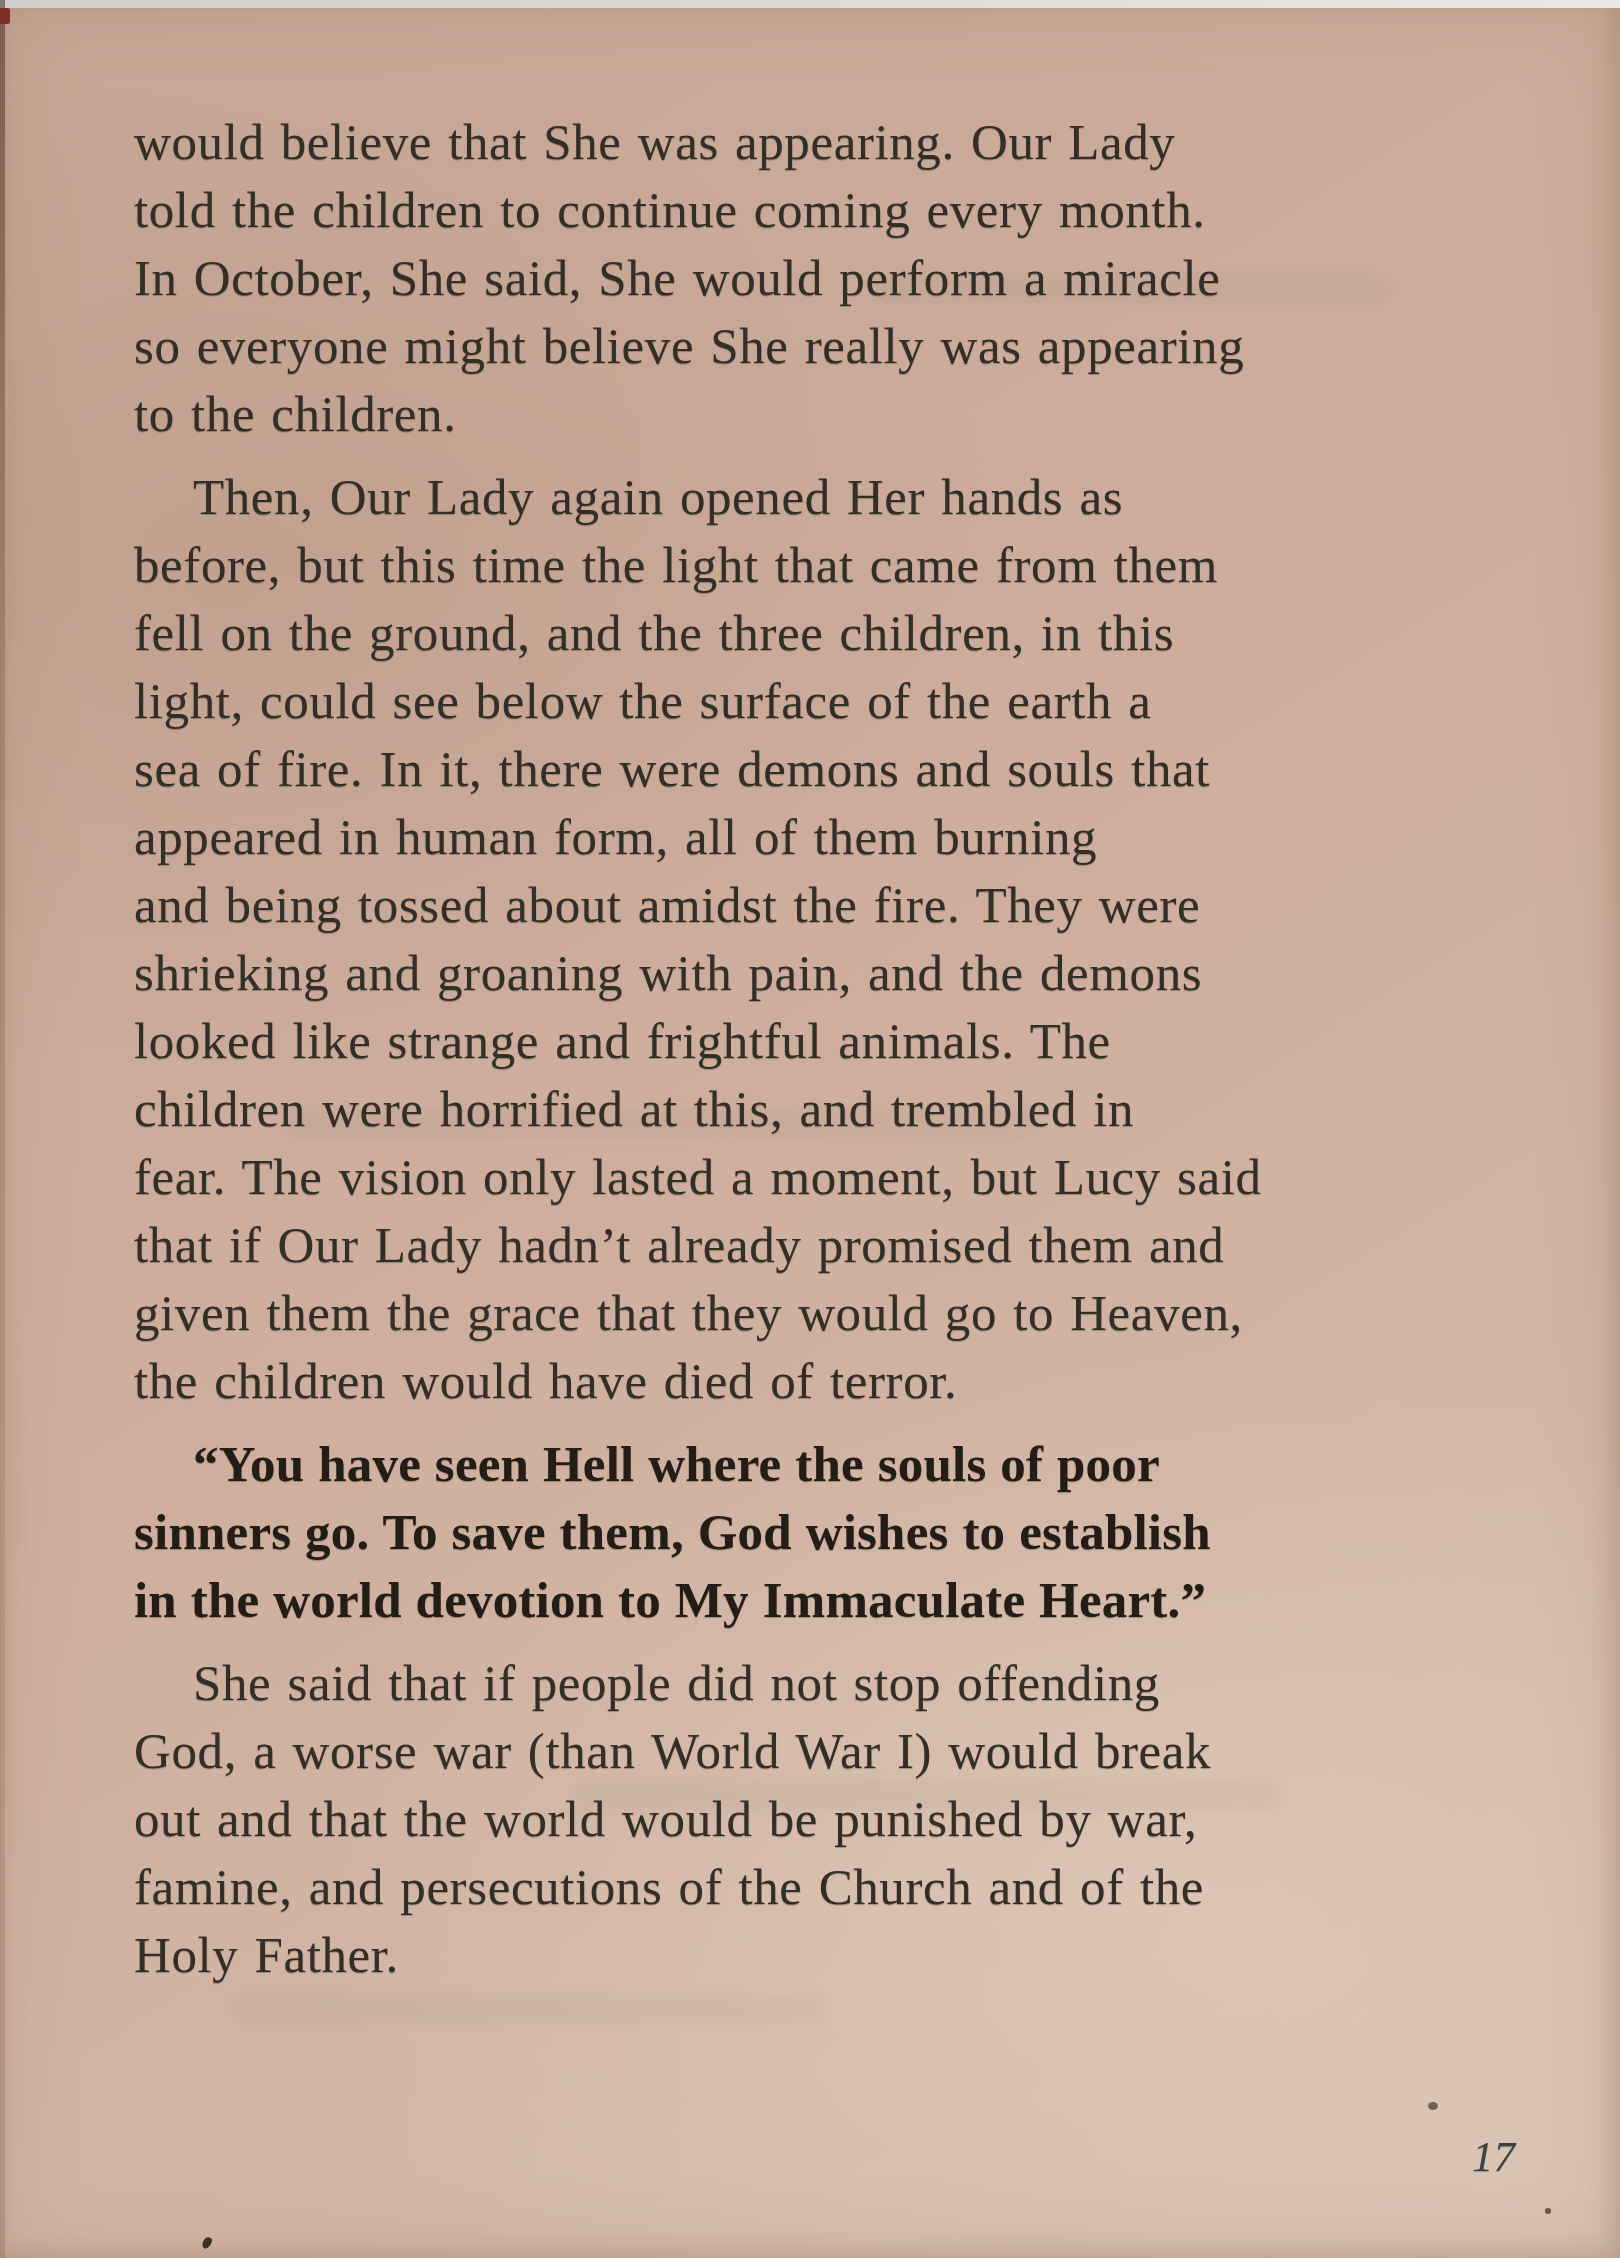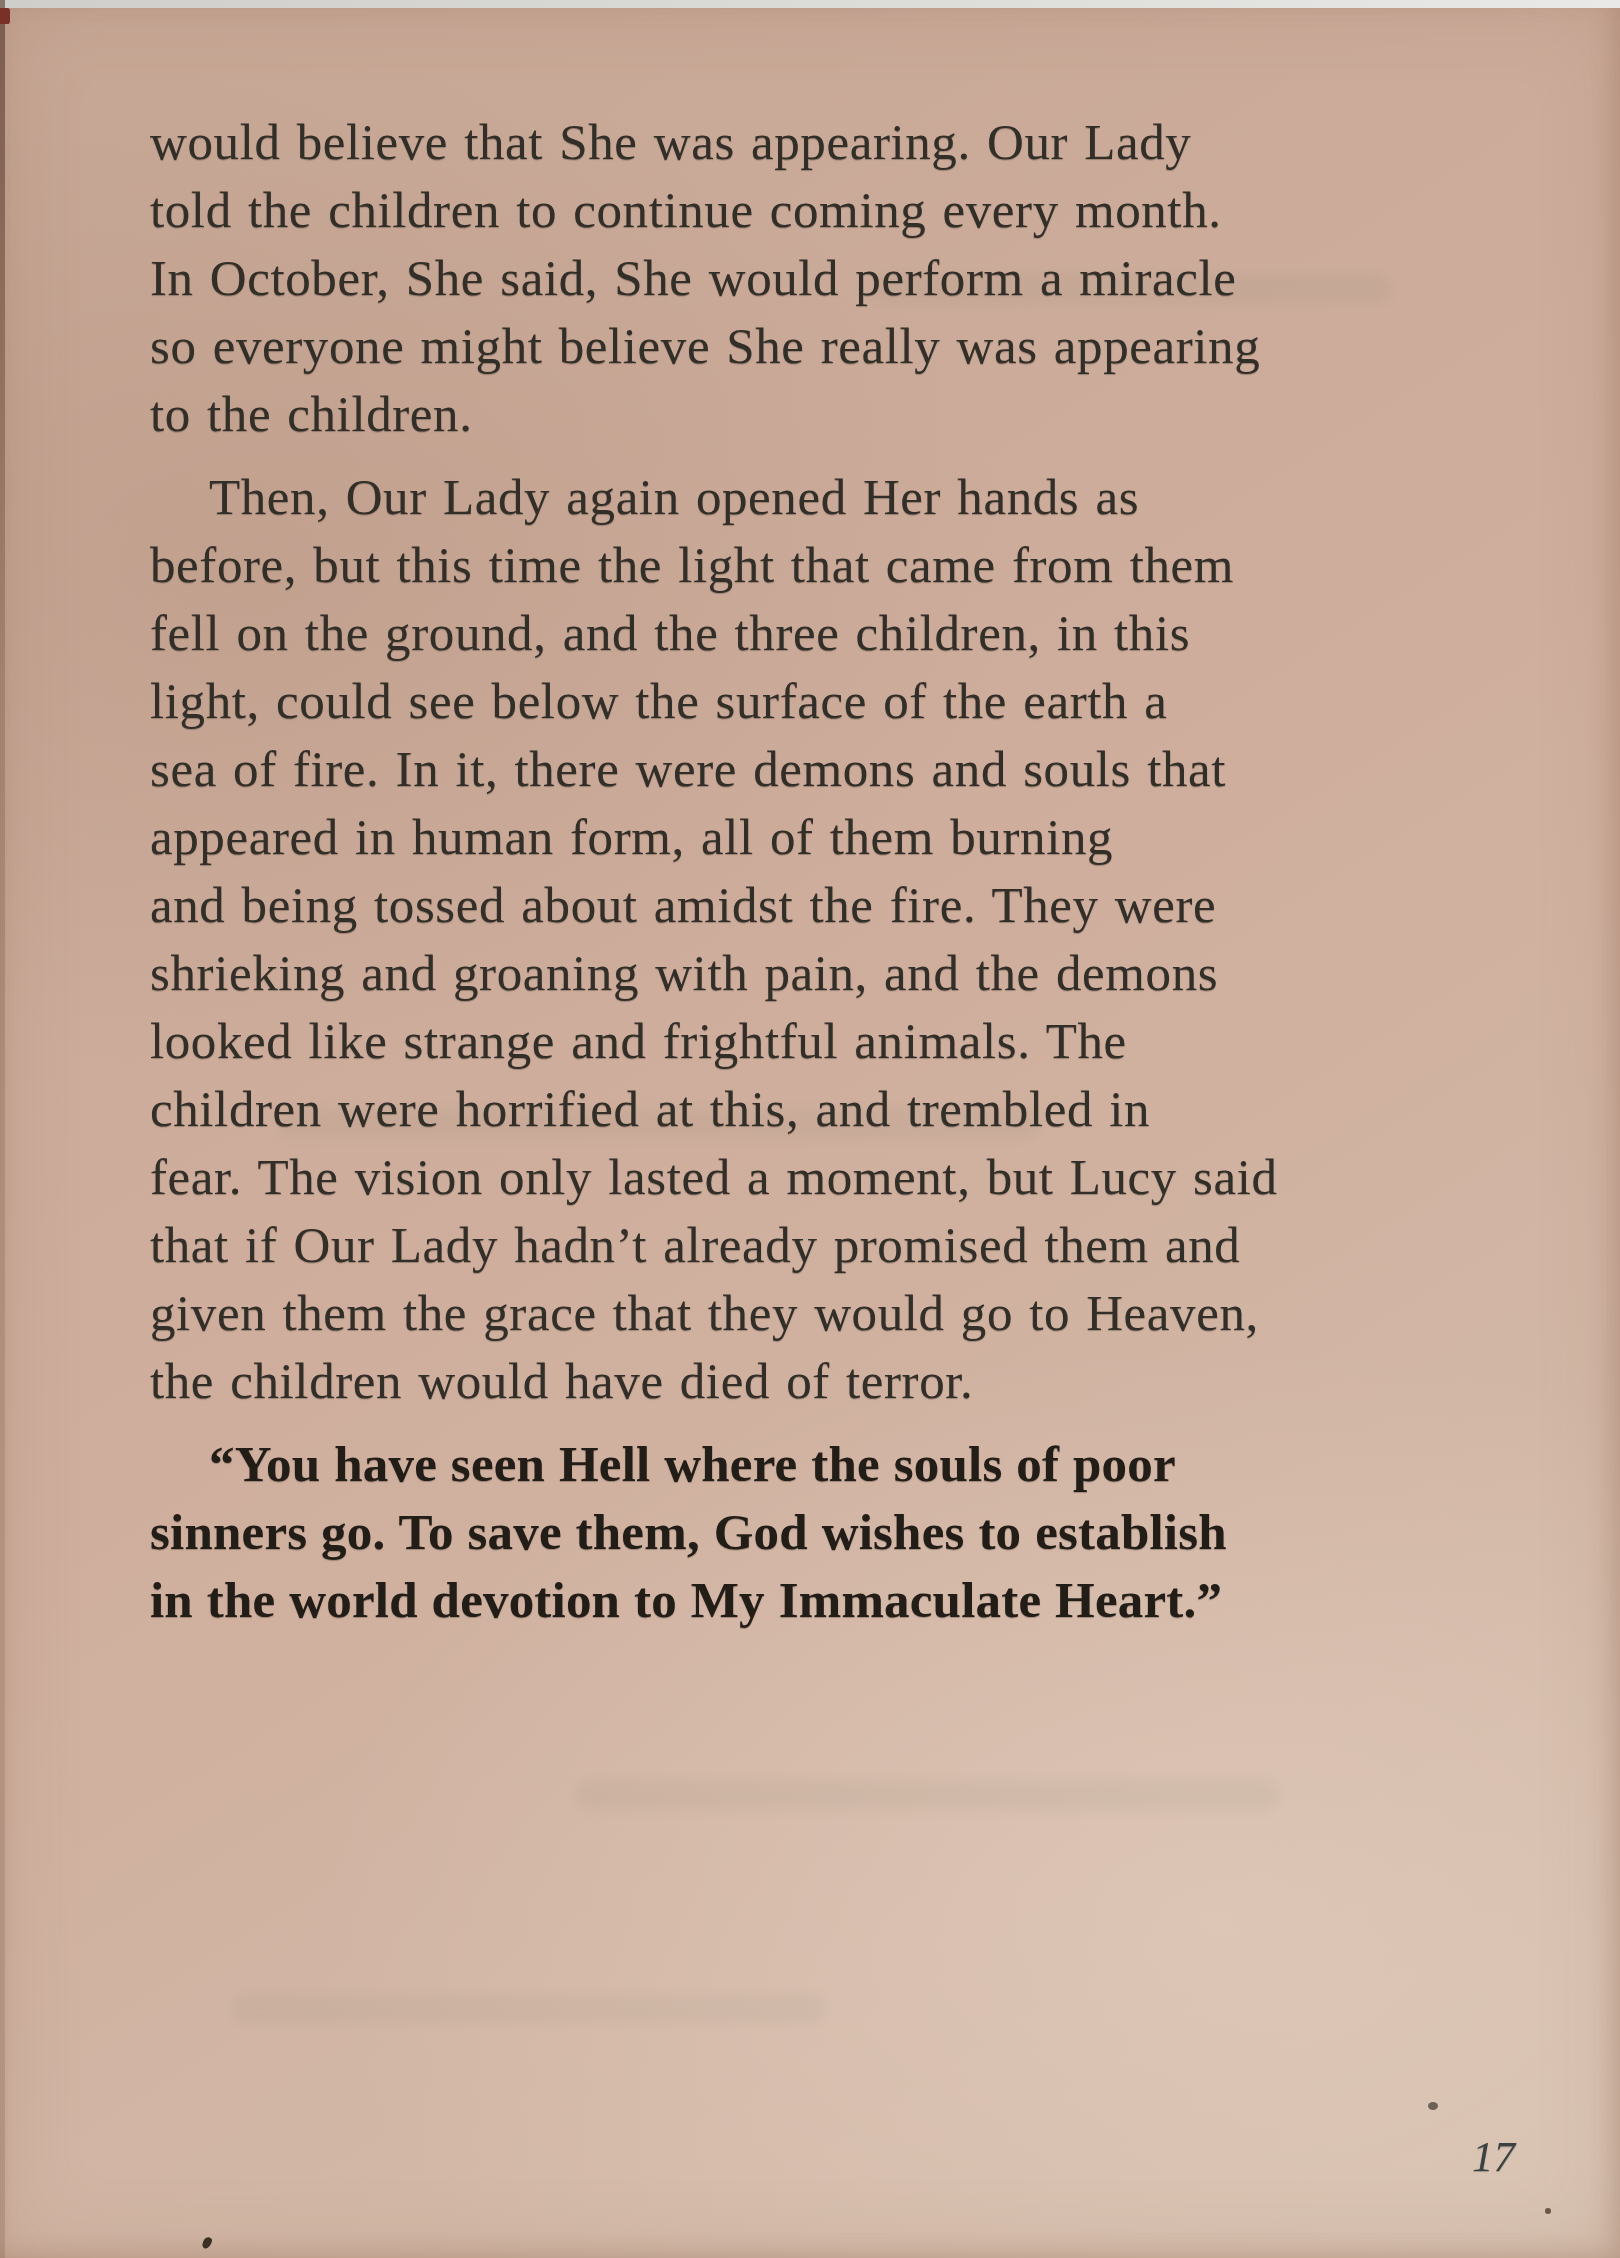--- a/index.html
+++ b/index.html
@@ -49,21 +49,21 @@
     position: absolute;
     left: 0; top: 8.3px;
     width: 10.2px; height: 16px;
     background: #7a3026;
     border-radius: 0 2.8px 2.8px 0;
     filter: blur(0.6px);
   }
 
   .text-block {
     position: absolute;
-    left: 150px;
+    left: 134px;
     top: 108px;
     width: 1382px;
     color: #322e28;
     font-size: 51px;
     line-height: 68px;
     letter-spacing: 0.6px;
     word-spacing: 2.8px;
     text-shadow: 0 0.9px 0.9px rgba(62,50,40,0.35);
   }
 
@@ -158,20 +158,25 @@
 shrieking and groaning with pain, and the demons
 looked like strange and frightful animals. The
 children were horrified at this, and trembled in
 fear. The vision only lasted a moment, but Lucy said
 that if Our Lady hadn’t already promised them and
 given them the grace that they would go to Heaven,
 the children would have died of terror.</p>
     <p class="para indent bold">“You have seen Hell where the souls of poor
 sinners go. To save them, God wishes to establish
 in the world devotion to My Immaculate Heart.”</p>
+    <p class="para indent">She said that if people did not stop offending
+God, a worse war (than World War I) would break
+out and that the world would be punished by war,
+famine, and persecutions of the Church and of the
+Holy Father.</p>
   </div>
 
   <div class="page-number">17</div>
 
   <div class="speck sp1"></div>
   <div class="speck sp2"></div>
   <div class="speck sp3"></div>
 
 </div>
 

